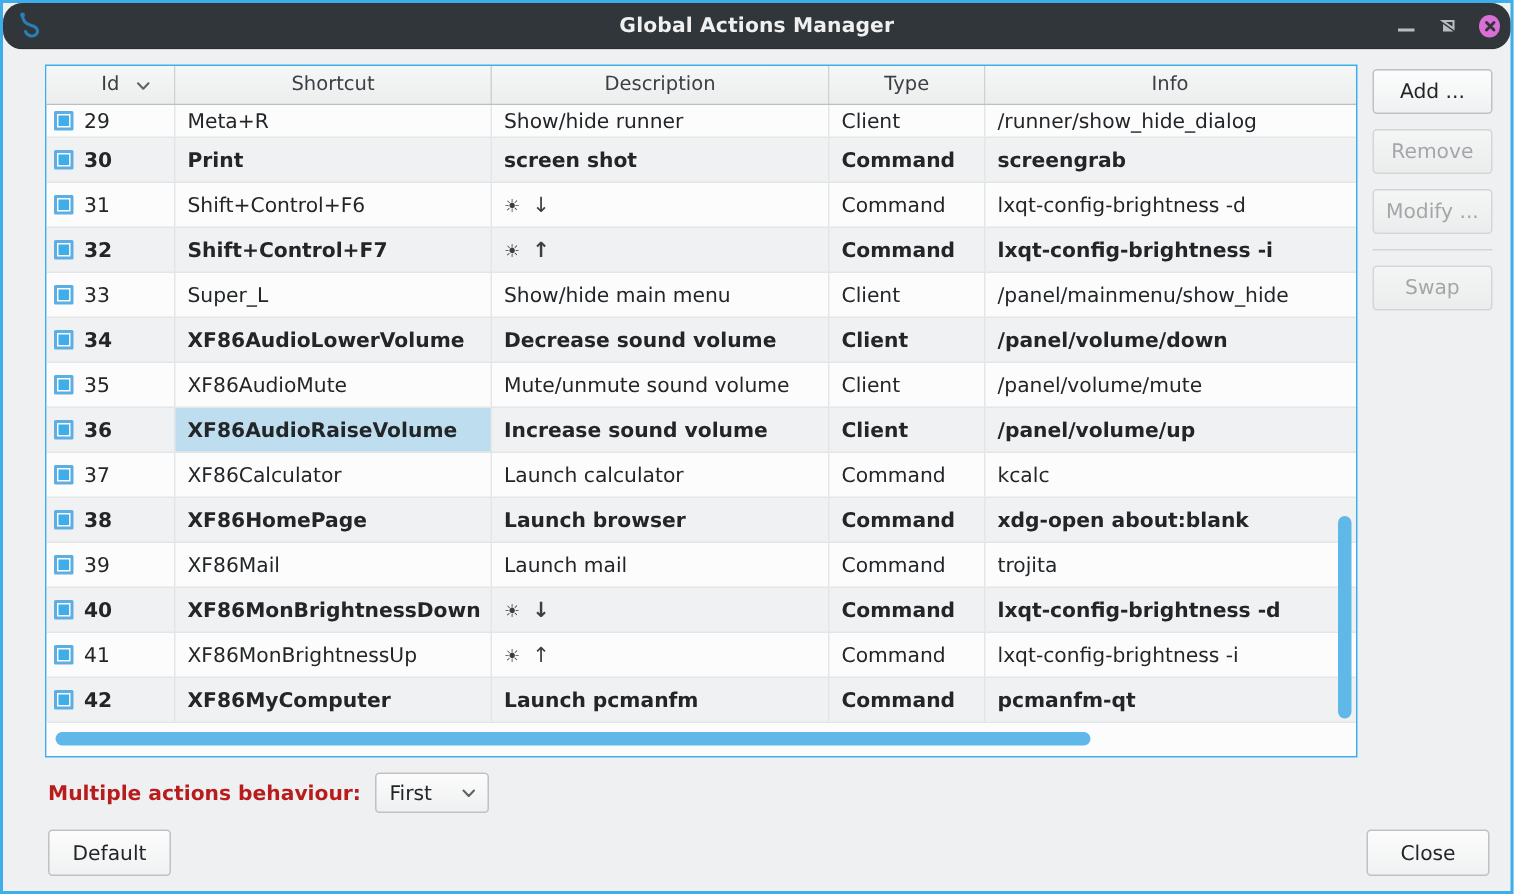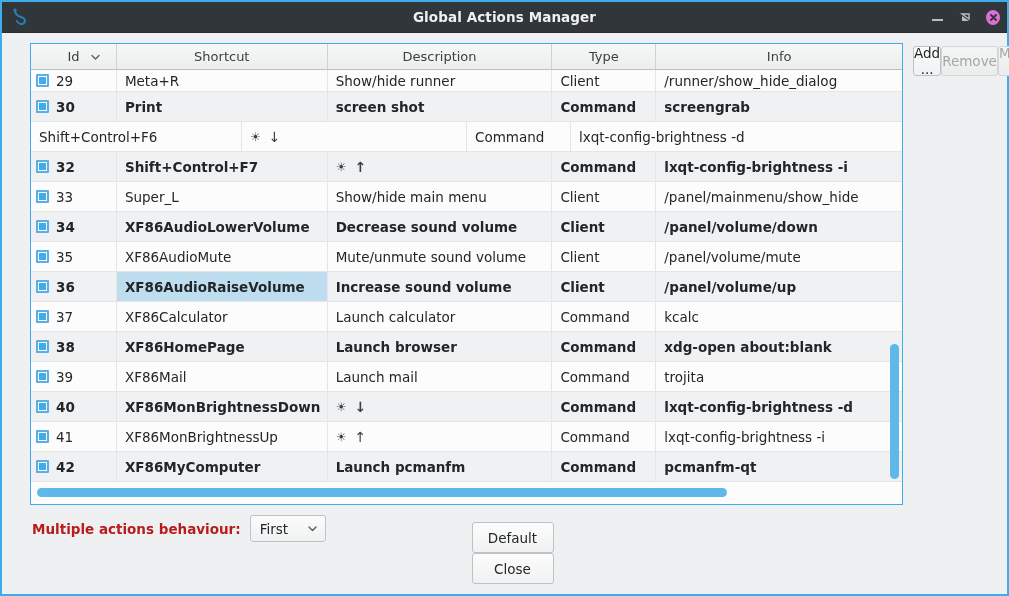--- a/index.html
+++ b/index.html
@@ -31,20 +31,21 @@
 
   
   .titlebar {
     height: 30px;
     flex: 0 0 30px;
     background: #31363b;
     display: flex;
     align-items: center;
     position: relative;
     border-bottom: 1px solid #2a2e32;
+    border-radius: 13px;
   }
   .app-icon {
     width: 24px;
     height: 24px;
     margin-left: 6px;
     flex: 0 0 24px;
     position: relative;
   }
   .title-text {
     position: absolute;
@@ -238,20 +239,21 @@
     border-radius: 5px;
     background: #5fb8e8;
     cursor: pointer;
   }
 
   
   .side-buttons {
     margin-left: 10px;
     width: 82px;
     display: flex;
+    flex-direction: column;
     padding-top: 3px;
   }
   .btn {
     height: 30px;
     box-sizing: border-box;
     border: 1px solid #bfc2c5;
     border-radius: 3px;
     background: linear-gradient(to bottom, #fcfcfc 0%, #f0f1f2 100%);
     font-family: "DejaVu Sans", "Liberation Sans", sans-serif;
     font-size: 13.5px;
@@ -309,21 +311,20 @@
   .combo .cval { flex: 1 1 auto; }
   .combo .carrow { flex: 0 0 auto; display: block; }
 
   .bottom-buttons {
     position: absolute;
     left: 0; right: 0;
     bottom: 10px;
     display: flex;
     align-items: center;
     padding: 0 2px;
-    flex-direction: column;
   }
   .btn-wide {
     min-width: 82px;
     padding: 0 14px;
     height: 31px;
     box-sizing: border-box;
     border: 1px solid #bfc2c5;
     border-radius: 3px;
     background: linear-gradient(to bottom, #fcfcfc 0%, #f0f1f2 100%);
     font-family: "DejaVu Sans", "Liberation Sans", sans-serif;
@@ -429,20 +430,26 @@
                 <span>screen shot</span>
               </div>
               <div class="td col-type">
                 <span>Command</span>
               </div>
               <div class="td col-info">
                 <span>screengrab</span>
               </div>
             </div>
             <div class="tr">
+              <div class="td td-id col-id">
+                <div class="chk">
+                  <i></i>
+                </div>
+                <span>31</span>
+              </div>
               <div class="td col-short">
                 <span>Shift+Control+F6</span>
               </div>
               <div class="td col-desc">
                 <span class="glyph-row">
                   <span class="sun-glyph">☀</span>
                   <span class="arr-glyph">↓</span>
                 </span>
               </div>
               <div class="td col-type">

